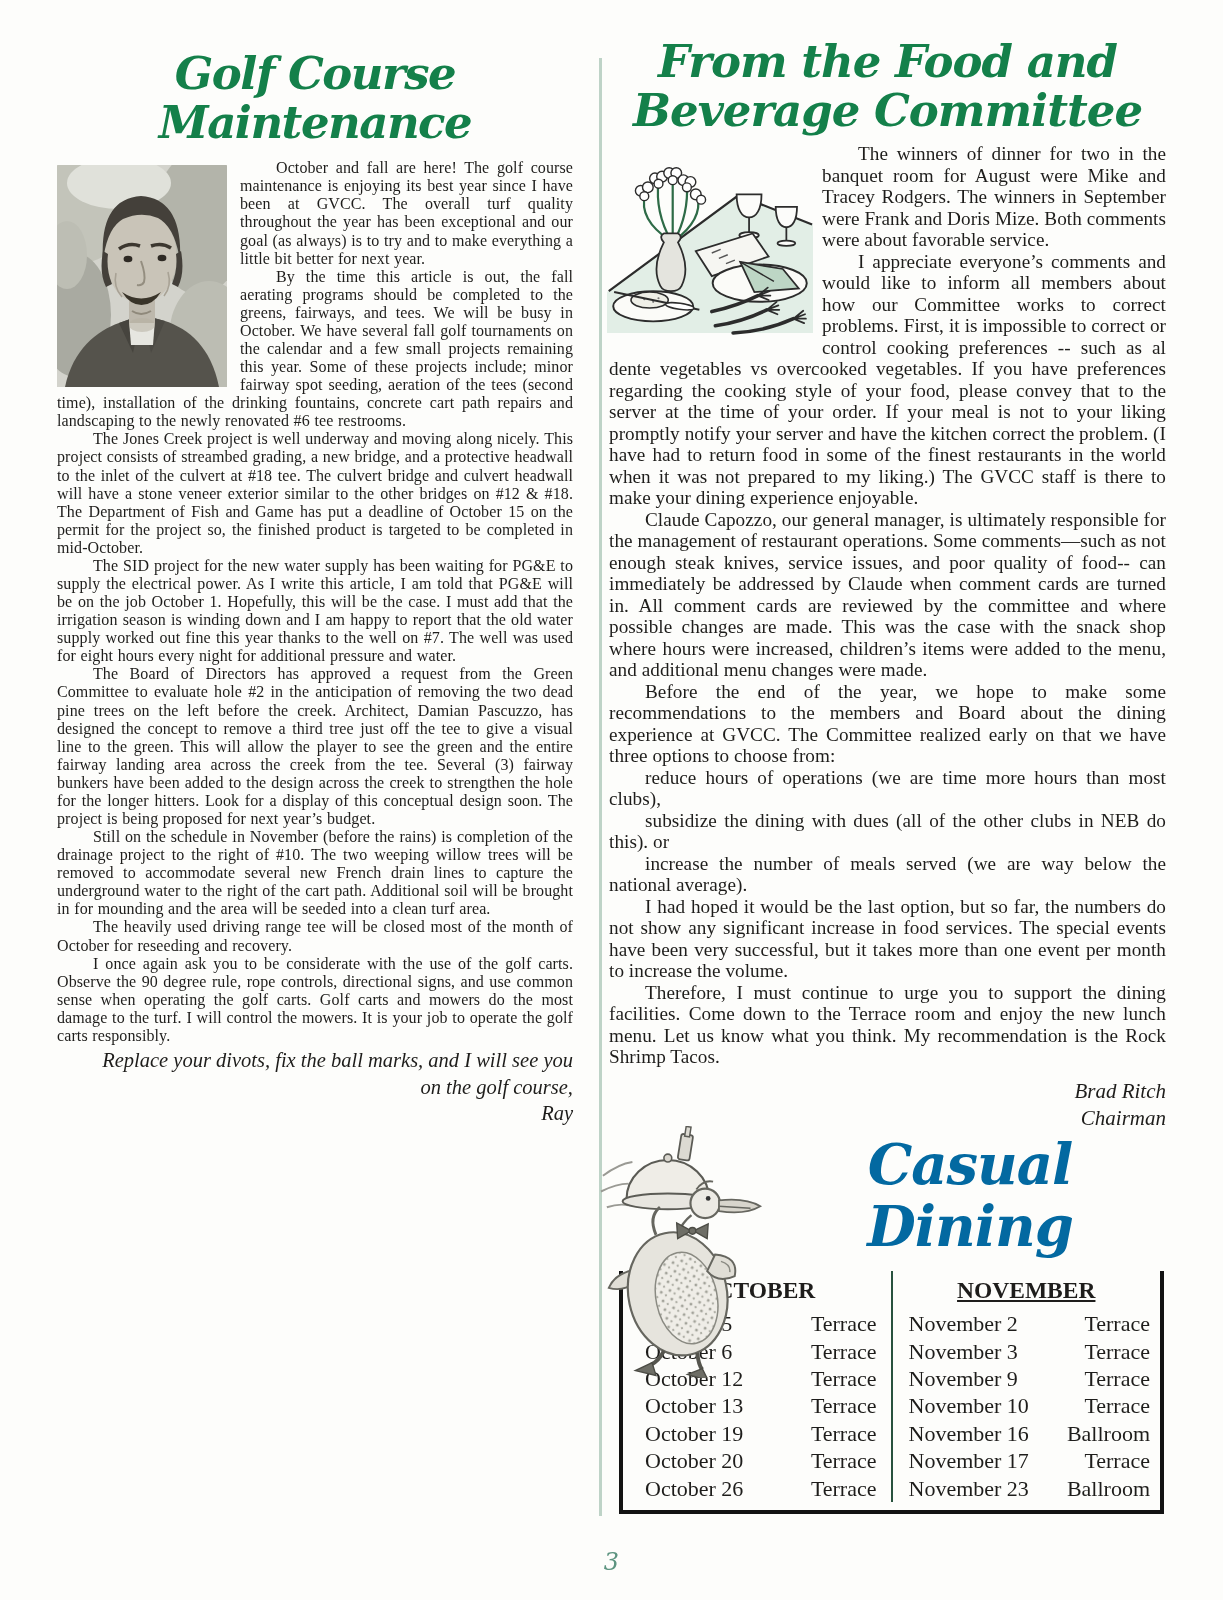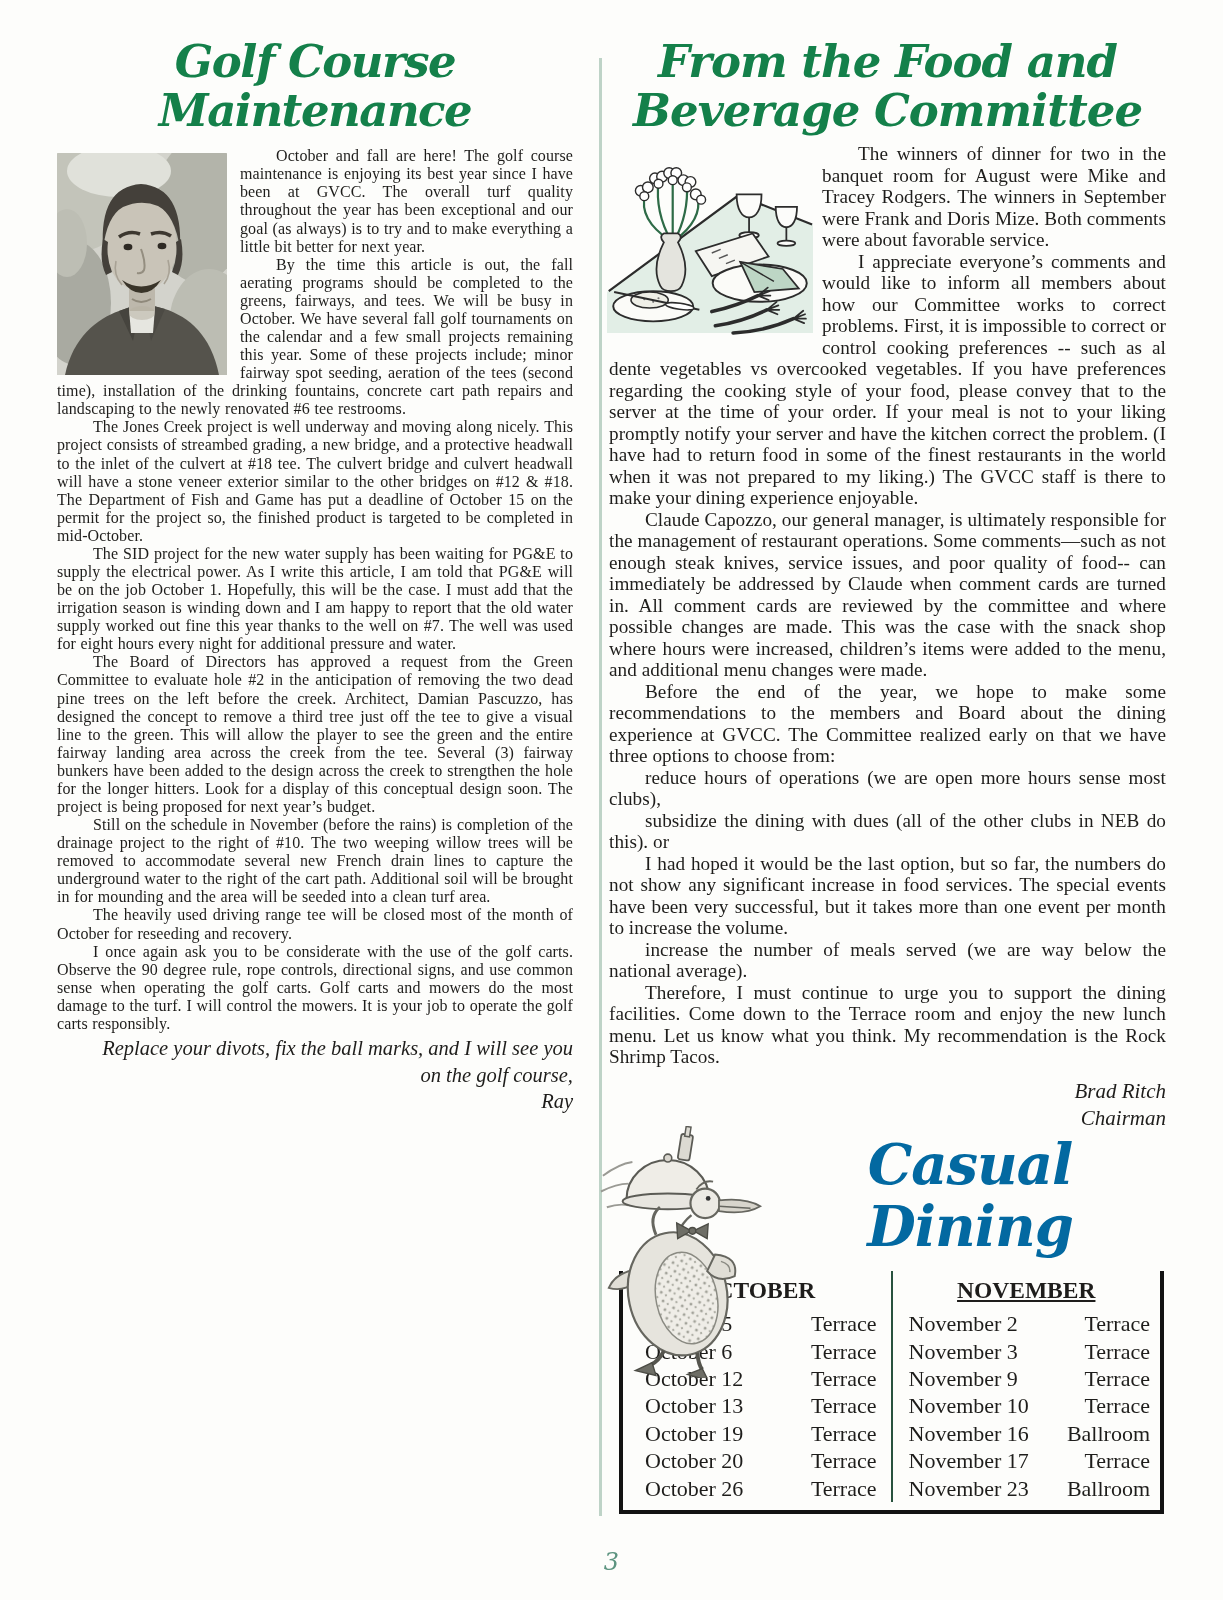--- a/index.html
+++ b/index.html
@@ -5,21 +5,21 @@
   html,body{margin:0;padding:0;background:#e8e8e8;}
   .page{
     position:relative;
     width:1223px;height:1600px;
     background:#fdfdfb;
     overflow:hidden;
     font-family:"Liberation Serif", serif;
     color:#1e1d1b;
   }
   
-  .col-left{position:absolute;left:57px;top:38px;width:516px;}
+  .col-left{position:absolute;left:57px;top:50px;width:516px;}
   .col-right{position:absolute;left:609px;top:38px;width:557px;}
   .col-divider{position:absolute;left:599px;top:58px;width:3px;height:1458px;background:#bed3c7;}
 
   
   .headline{
     font-family:"DejaVu Serif", serif;
     font-style:italic;font-weight:bold;
     color:#14804a;
     text-align:center;
     line-height:1.08;
@@ -212,24 +212,24 @@
                 <path d="M68,-14 l11,-9 M68,-14 l13,-5 M68,-14 l14,0 M68,-14 l12,5" stroke-width="2"></path>
               </g>
           </g>
         </svg>
       </div>
       <div>
           <p class="para">The winners of dinner for two in the banquet room for August were Mike and Tracey Rodgers.  The winners in September were Frank and Doris Mize.  Both comments were about favorable service.</p>
           <p class="para">I appreciate everyone’s comments and would like to inform all members about how our Committee works to correct problems.  First, it is impossible to correct or control cooking preferences -- such as al dente vegetables vs overcooked vegetables.  If you have preferences regarding the cooking style of your food, please convey that to the server at the time of your order.  If your meal is not to your liking promptly notify your server and have the kitchen correct the problem.  (I have had to return food in some of the finest restaurants in the world when it was not prepared to my liking.)  The GVCC staff is there to make your dining experience enjoyable.</p>
           <p class="para">Claude Capozzo, our general manager,  is ultimately responsible for the management of restaurant operations.  Some comments—such as not enough steak knives, service issues, and poor quality of food-- can immediately be addressed by Claude when comment cards are turned in.  All comment cards are reviewed by the committee and where possible changes are made.  This was the case with the snack shop where hours were increased, children’s items were added to the menu,  and additional menu changes were made.</p>
           <p class="para">Before the end of the year, we hope to make some recommendations to the members and Board about the dining experience at GVCC.  The Committee realized early on that we have three options to choose from:</p>
-          <p class="para">reduce hours of operations (we are open more hours sense most clubs),</p>
+          <p class="para">reduce hours of operations (we are time more hours than most clubs),</p>
           <p class="para">subsidize the dining with dues (all of the other clubs in NEB do this). or</p>
+          <p class="para">increase the number of meals served (we are way below the national average).</p>
           <p class="para">I had hoped it would be the last option, but so far, the numbers do not show any significant increase in food services.  The special events have been very successful, but it takes more than one event per month to increase the volume.</p>
-          <p class="para">increase the number of meals served (we are way below the national average).</p>
           <p class="para">Therefore, I must continue to urge you to support the dining facilities.  Come down to the Terrace room and enjoy the new lunch menu.  Let us know what you think.  My recommendation is the Rock Shrimp Tacos.</p>
         </div>
       <div class="signature">
           <div>Brad Ritch</div>
           <div>Chairman</div>
         </div>
     </div>
 
     <div class="casual">
       <div class="duck">

